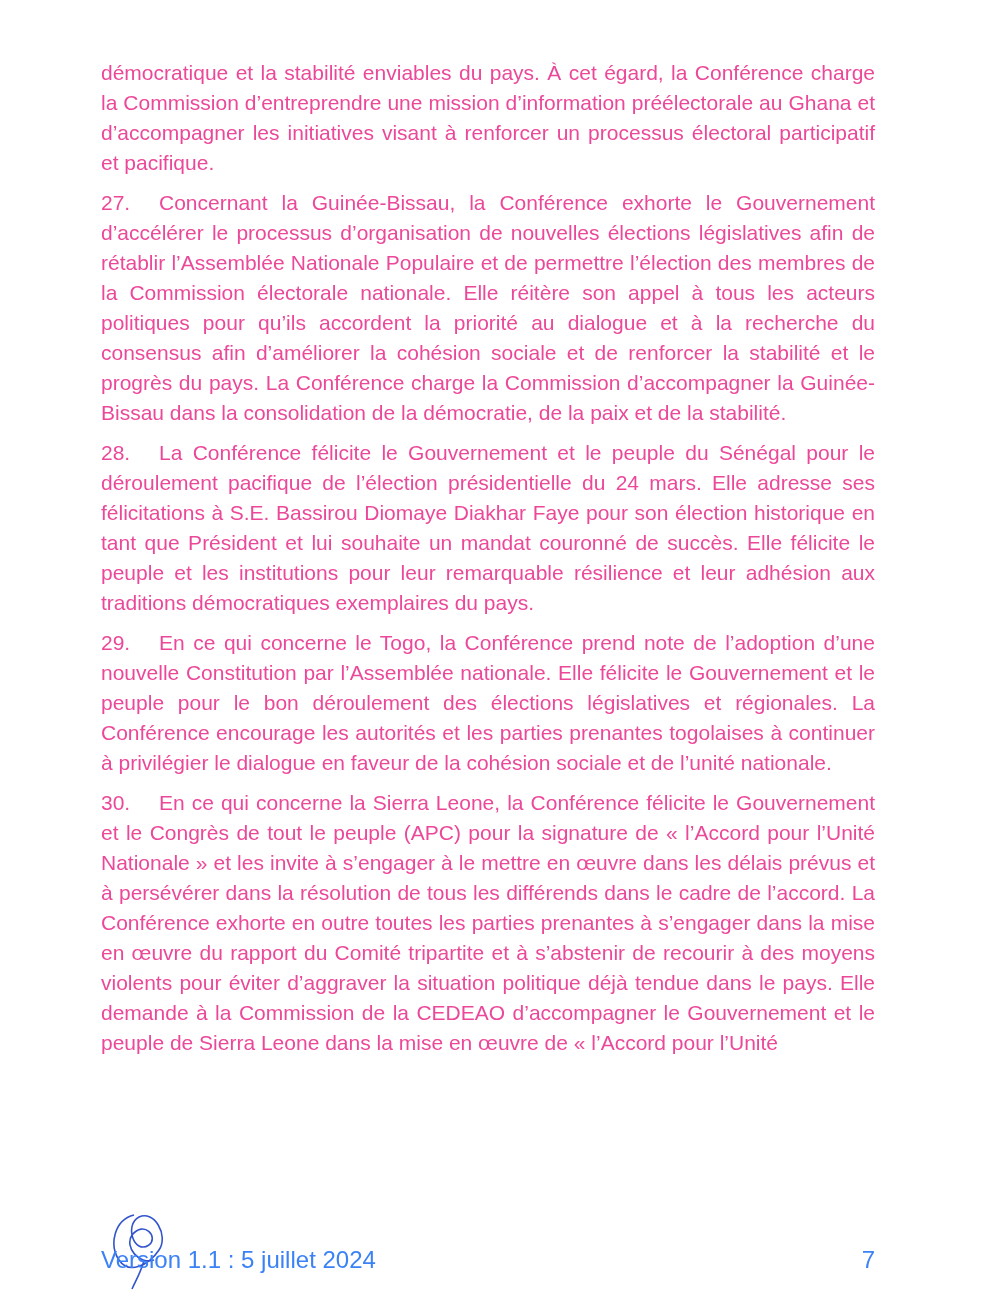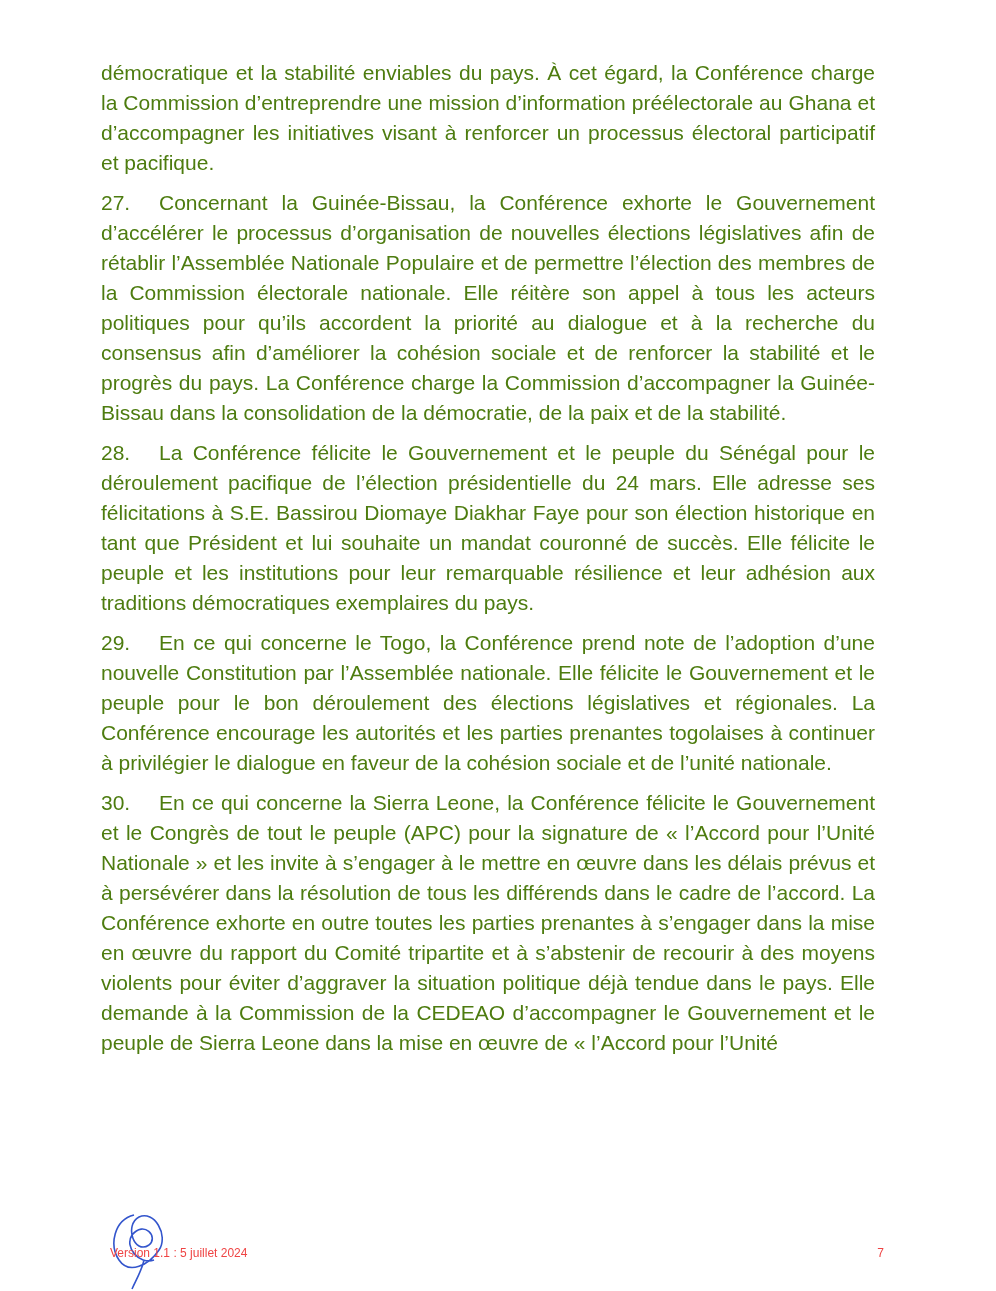--- a/index.html
+++ b/index.html
@@ -1,27 +1,27 @@
 <!DOCTYPE html>
 <html><head>
 <meta charset="utf-8">
 <style>
   html, body { margin: 0; padding: 0; background: #ffffff; }
   body { width: 996px; height: 1291px; position: relative; overflow: hidden; }
   .page {
     position: absolute; left: 101px; top: 58px; width: 774px;
     font-family: "Liberation Sans", sans-serif;
-    font-size: 21px; line-height: 30px; color: #4d7c0f;
+    font-size: 21px; line-height: 30px; color: #ec4899;
   }
   .para { margin: 0 0 10px 0; text-align: justify; }
   .para b { font-weight: normal; }
   .num { display: inline-block; width: 58px; }
   .footer {
-    position: absolute; left: 110px; top: 1246px; width: 774px;
-    font-family: "Liberation Sans", sans-serif; font-size: 12px; color: #ef4444;
+    position: absolute; left: 101px; top: 1246px; width: 774px;
+    font-family: "Liberation Sans", sans-serif; font-size: 24px; color: #3b82f6;
     display: flex; justify-content: space-between;
   }
   .signature { position: absolute; left: 104px; top: 1205px; width: 80px; height: 85px; }
 </style>
 </head>
 <body>
 
 <div class="page">
   <p class="para">démocratique et la stabilité enviables du pays. À cet égard, la Conférence charge la Commission d’entreprendre une mission d’information préélectorale au Ghana et d’accompagner les initiatives visant à renforcer un processus électoral participatif et pacifique.</p>
 

